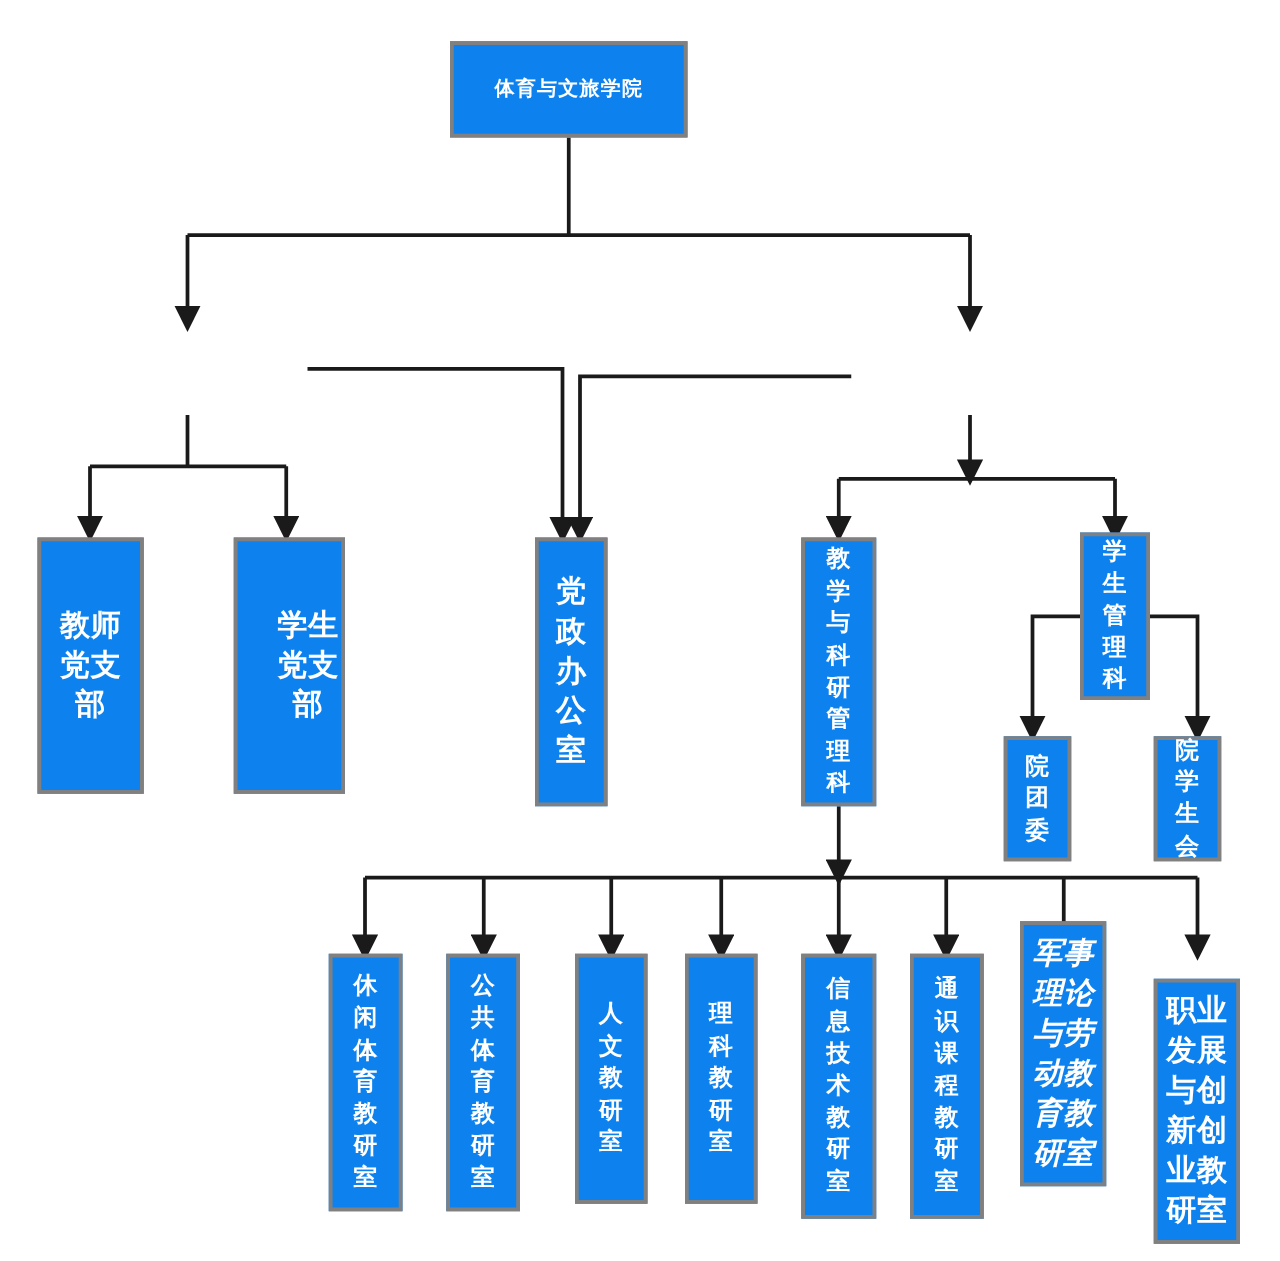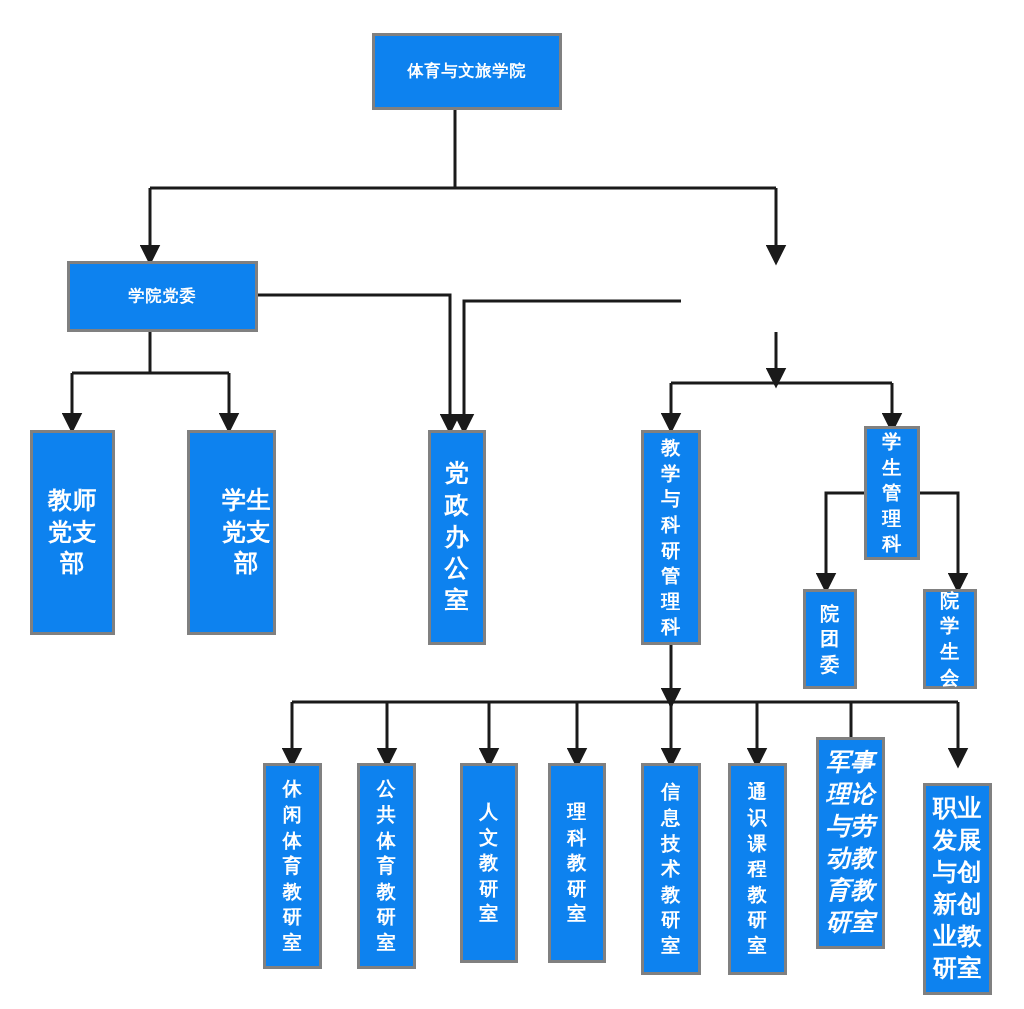--- a/index.html
+++ b/index.html
@@ -42,21 +42,20 @@
   }
   .node .label {
     display: block;
     line-height: 1.28;
     white-space: pre-line;
     padding: 0 2px;
   }
   
   .node.h-node {
     font-size: 16px;
-    margin-left: 12px;
   }
   .node.h-node .label {
     white-space: nowrap;
     letter-spacing: 1px;
   }
   
   .node.v1 {
     font-size: 19px;
   }
   .node.v1 .label {
@@ -115,23 +114,20 @@
       <path d="M 757 702 L 757 758" marker-end="url(#arrow)"></path>
       <path d="M 851 702 L 851 758" marker-end="url(#arrow)"></path>
       <path d="M 958 702 L 958 758" marker-end="url(#arrow)"></path>
     </g>
   </svg>
 
   <div class="node h-node" style="left:360px; top:33px; width:190px; height:77px;">
     <span class="label">体育与文旅学院</span>
   </div>
 
-  <div class="node h-node" style="left:55px; top:261px; width:191px; height:71px;">
-    <span class="label">学院党委</span>
-  </div>
 
 
   <div class="node v2" style="left:30px; top:430px; width:85px; height:205px;">
     <span class="label">教师
 党支
 部</span>
   </div>
 
   <div class="node v2" style="left:187px; top:430px; width:89px; height:205px;justify-content:flex-end;">
     <span class="label">学生

